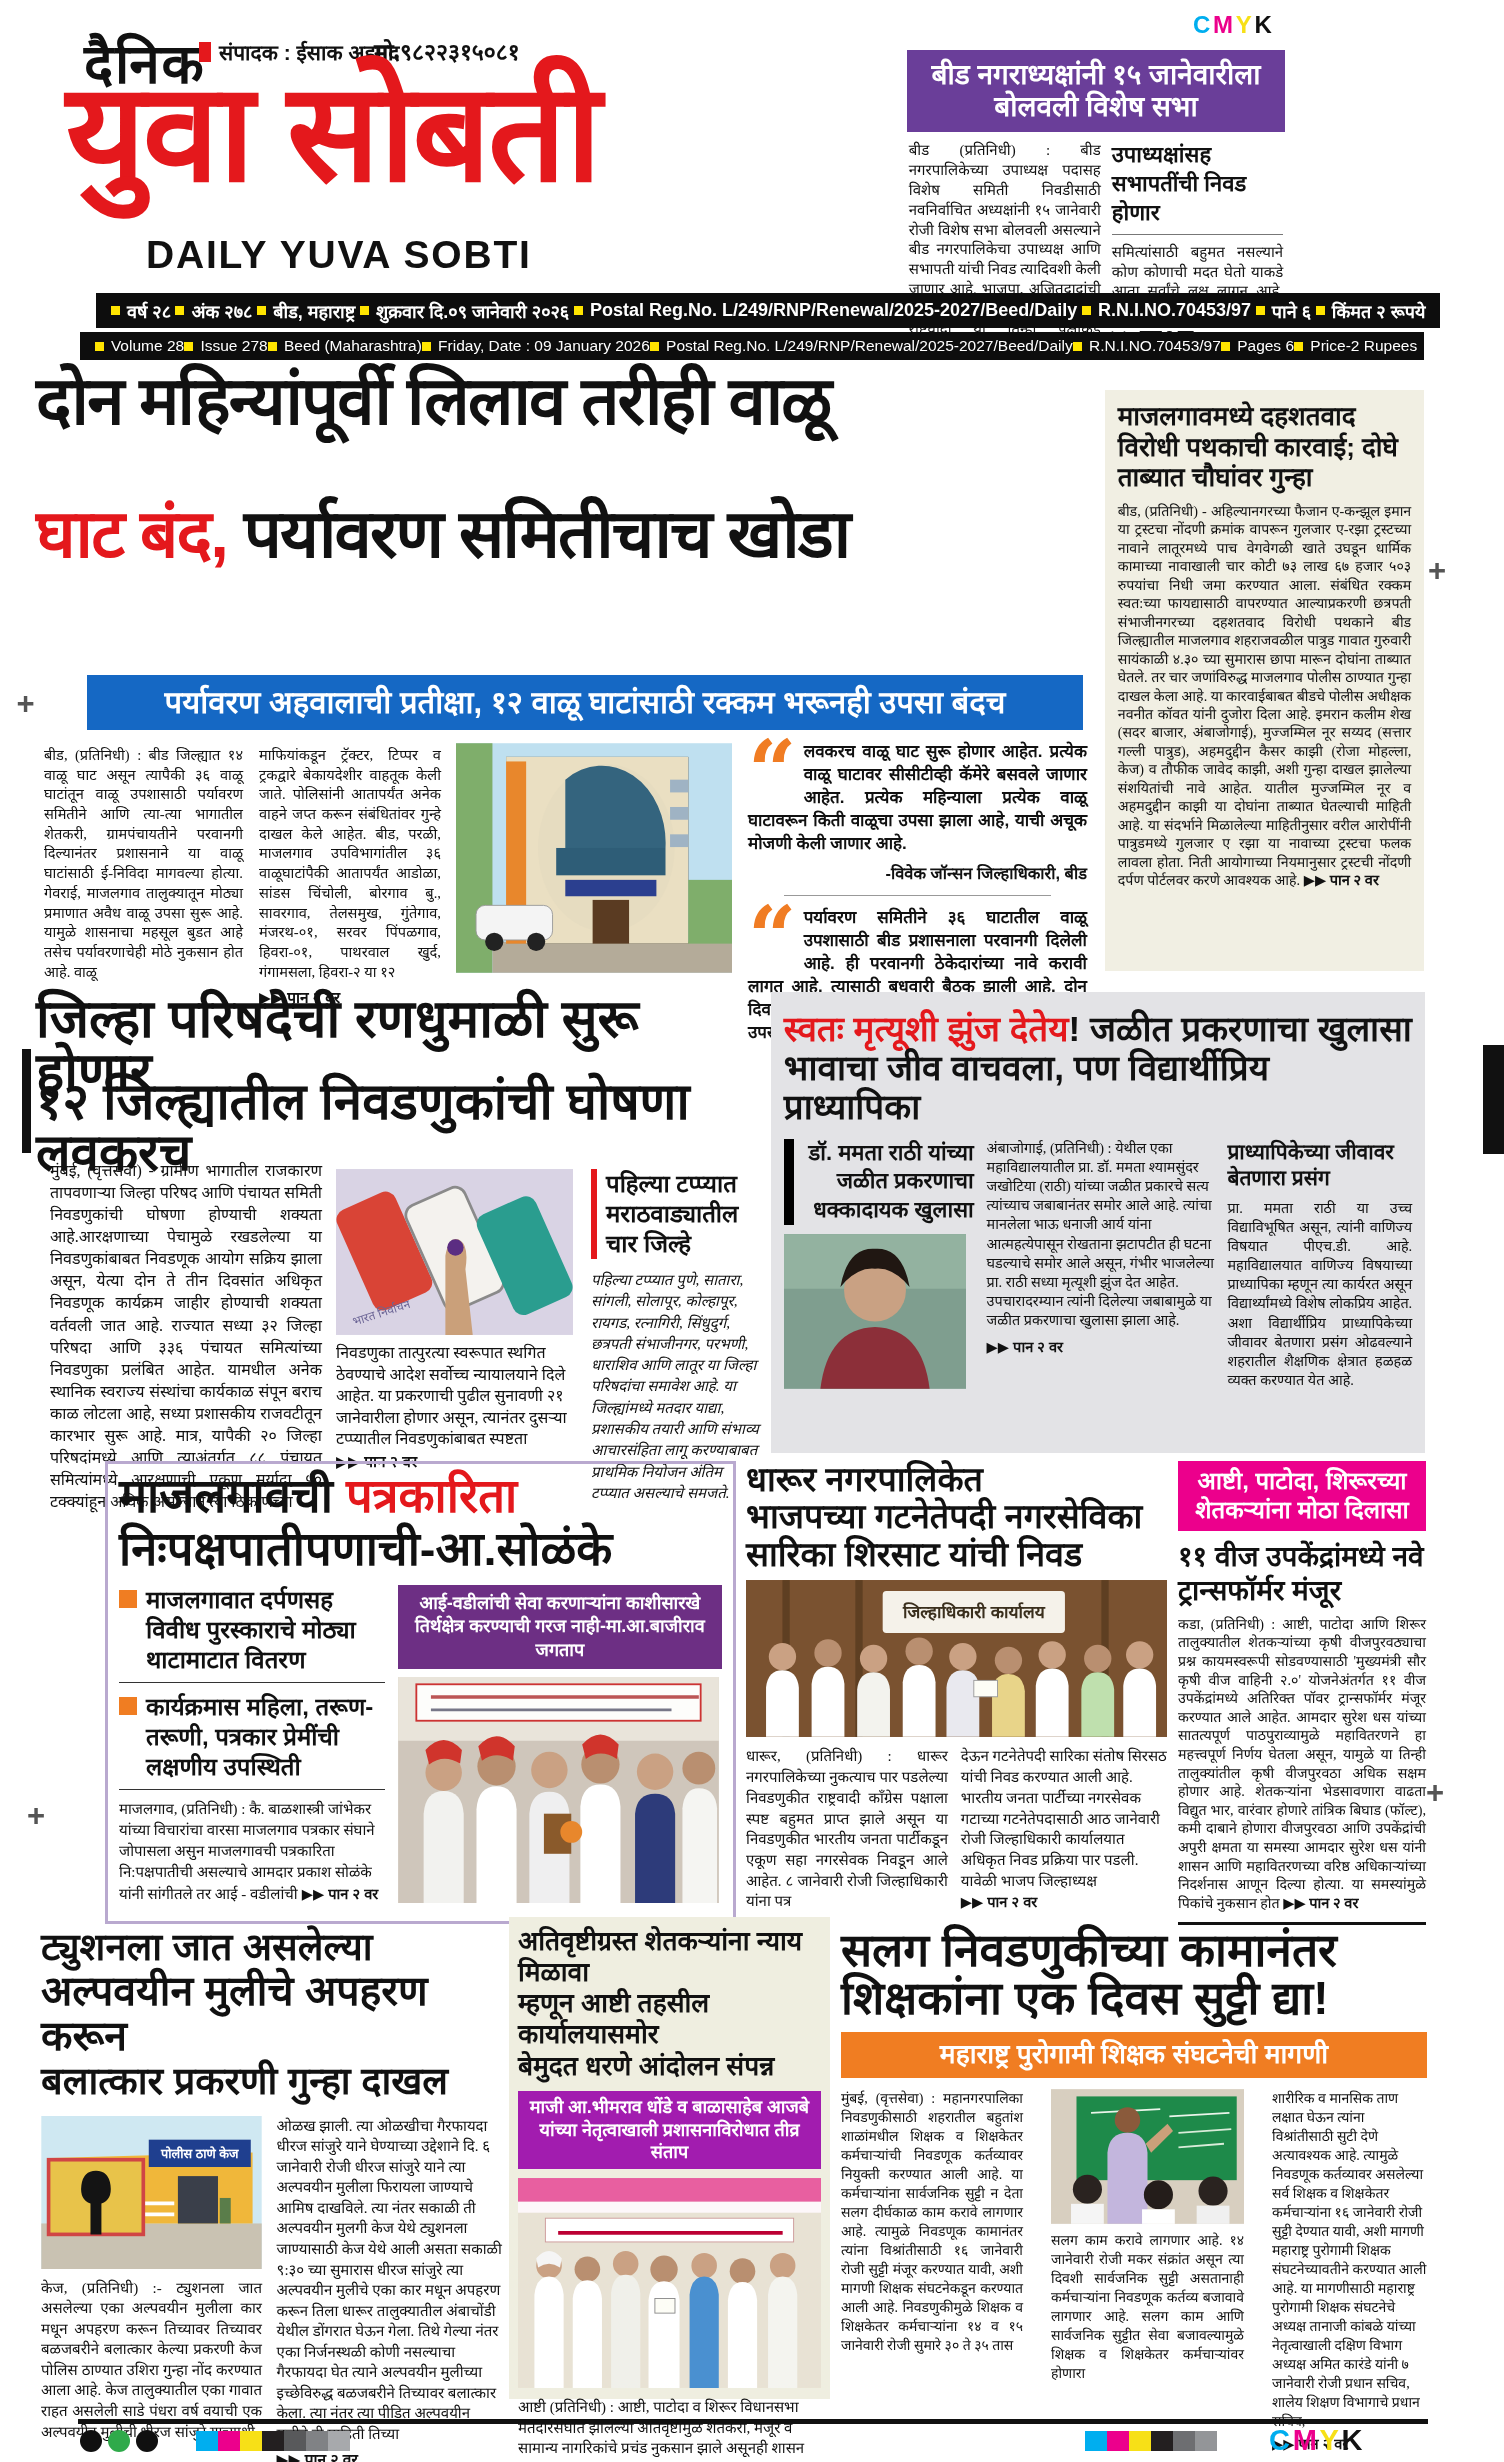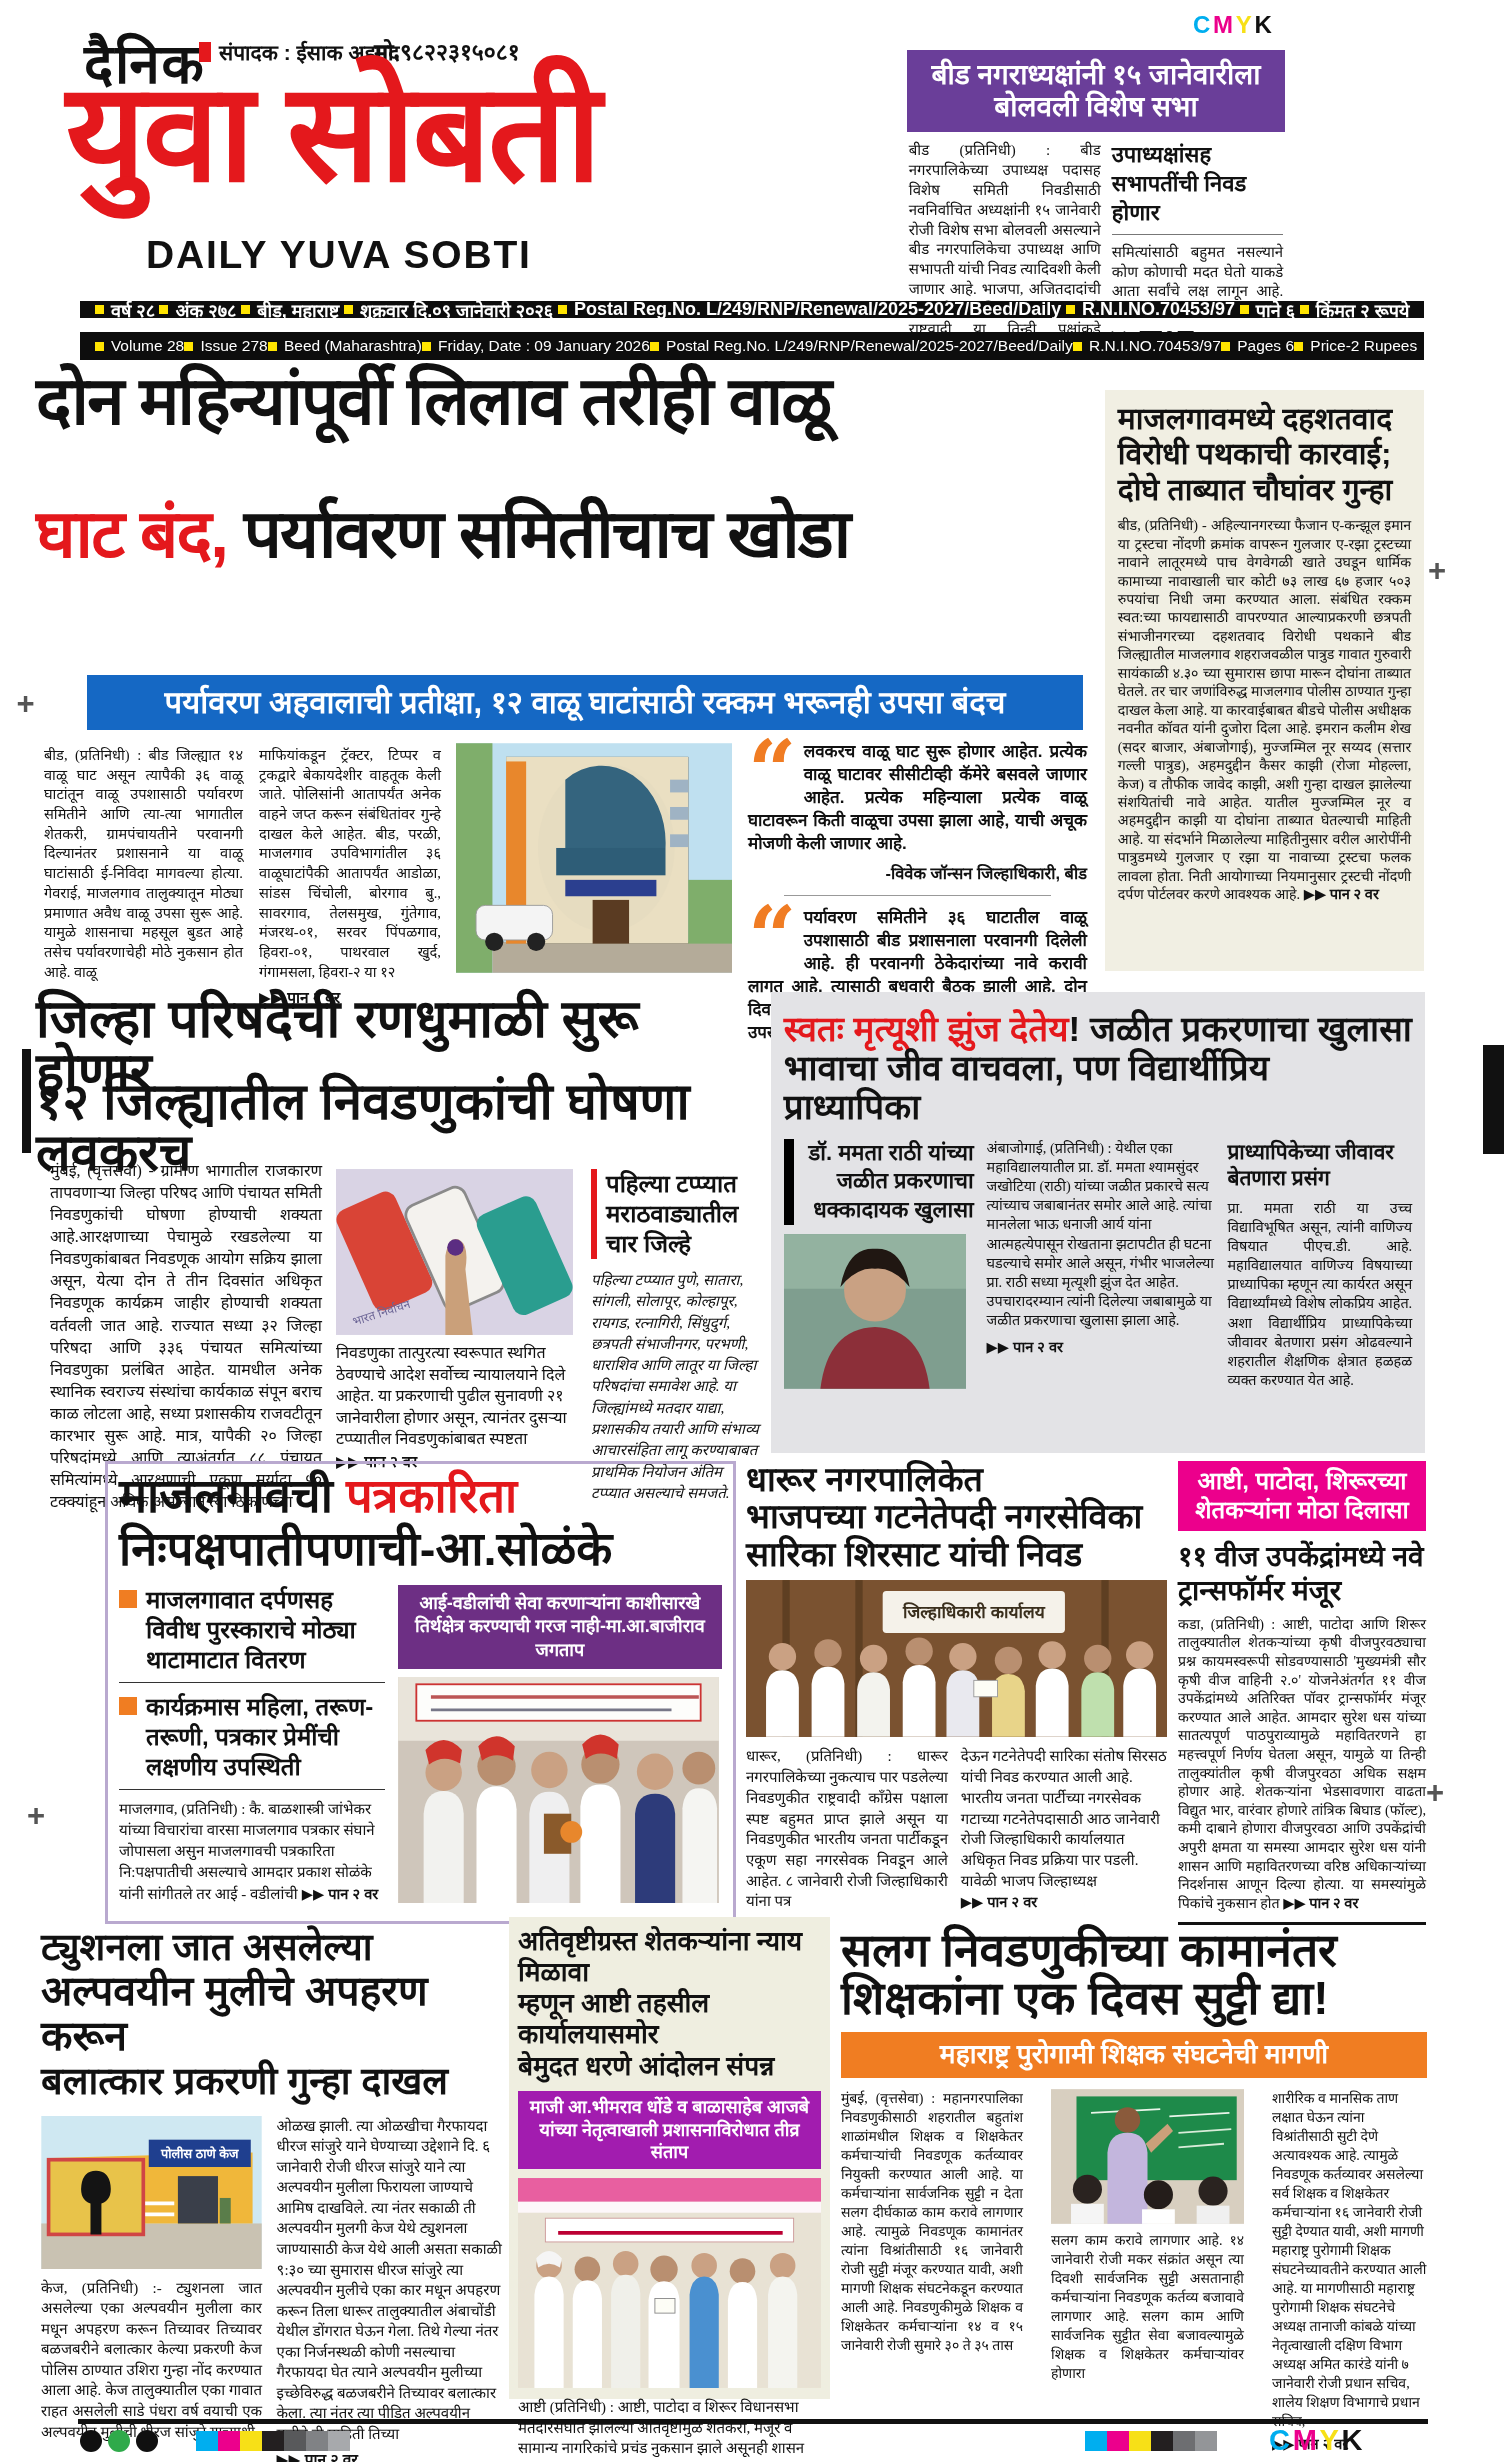--- a/index.html
+++ b/index.html
@@ -65,21 +65,21 @@
     <div style="display:flex;gap:11px;padding:9px 1.8px 0 1.8px;">
       <div class="ser j" style="flex:1.12;font-size:15px;line-height:1.32;">बीड (प्रतिनिधी) : बीड नगरपालिकेच्या उपाध्यक्ष पदासह विशेष समिती निवडीसाठी नवनिर्वाचित अध्यक्षांनी १५ जानेवारी रोजी विशेष सभा बोलवली असल्याने बीड नगरपालिकेचा उपाध्यक्ष आणि सभापती यांची निवड त्यादिवशी केली जाणार आहे. भाजपा, अजितदादांची राष्ट्रवादी आणि शरद पवारांची राष्ट्रवादी या तिन्ही पक्षांकडे उपाध्यक्षासह विषय</div>
       <div style="flex:1;">
         <div class="b c" style="font-size:22px;line-height:1.3;border-bottom:1.8px solid #777;padding-bottom:7.3px;">उपाध्यक्षांसह सभापतींची निवड होणार</div>
         <div class="ser j" style="font-size:15px;line-height:1.32;margin-top:7.3px;">समित्यांसाठी बहुमत नसल्याने कोण कोणाची मदत घेतो याकडे आता सर्वांचे लक्ष लागून आहे. बीड नगरपालिकेमध्ये</div>
         <div class="pg2 c" style="font-size:15.5px;margin-top:1.8px;">▶▶ पान २ वर</div>
       </div>
     </div>
   </div>
 
-  <div class="a ibar b" style="left:80px;top:293px;width:1344px;height:17px;font-size:18px;margin-top:8px;">
+  <div class="a ibar b" style="left:96px;top:293px;width:1344px;height:35px;font-size:18px;">
     <span class="ibi">
         <i class="ysq"></i>
         <em style="font-style:normal">वर्ष २८</em>
       </span>
     <span class="ibi">
         <i class="ysq"></i>
         <em style="font-style:normal">अंक २७८</em>
       </span>
     <span class="ibi">
         <i class="ysq"></i>
@@ -180,21 +180,21 @@
     </div>
     <div class="qdiv"></div>
     <div>
       <span class="qmark">“</span>
       <div class="qtext j" style="line-height:1.35;">पर्यावरण समितीने ३६ घाटातील वाळू उपशासाठी बीड प्रशासनाला परवानगी दिलेली आहे. ही परवानगी ठेकेदारांच्या नावे करावी लागत आहे. त्यासाठी बुधवारी बैठक झाली आहे. दोन दिवसात पुन्हा एकदा बैठक होईल त्यानंतर वाळू उपसाशासाठी परवानगी देणा</div>
       <div class="qby">-नरेंद्र कुलकर्णी, गौण खनिज अधिकारी</div>
     </div>
   </div>
 
   <div class="a creambox" style="left:1105px;top:390px;width:319px;height:581px;padding:11px 12.8px;box-sizing:border-box;">
-    <div class="b c" style="font-size:30px;line-height:1.18;">माजलगावमध्ये दहशतवाद विरोधी पथकाची कारवाई; दोघे ताब्यात चौघांवर गुन्हा</div>
+    <div class="b c" style="font-size:26px;line-height:1.18;">माजलगावमध्ये दहशतवाद विरोधी पथकाची कारवाई; दोघे ताब्यात चौघांवर गुन्हा</div>
     <div class="ser j" style="font-size:14.2px;line-height:1.3;margin-top:9px;">
       <span>बीड, (प्रतिनिधी) - अहिल्यानगरच्या फैजान ए-कन्झूल इमान या ट्रस्टचा नोंदणी क्रमांक वापरून गुलजार ए-रझा ट्रस्टच्या नावाने लातूरमध्ये पाच वेगवेगळी खाते उघडून धार्मिक कामाच्या नावाखाली चार कोटी ७३ लाख ६७ हजार ५०३ रुपयांचा निधी जमा करण्यात आला. संबंधित रक्कम स्वत:च्या फायद्यासाठी वापरण्यात आल्याप्रकरणी छत्रपती संभाजीनगरच्या दहशतवाद विरोधी पथकाने बीड जिल्ह्यातील माजलगाव शहराजवळील पात्रुड गावात गुरुवारी सायंकाळी ४.३० च्या सुमारास छापा मारून दोघांना ताब्यात घेतले. तर चार जणांविरुद्ध माजलगाव पोलीस ठाण्यात गुन्हा दाखल केला आहे. या कारवाईबाबत बीडचे पोलीस अधीक्षक नवनीत कॉवत यांनी दुजोरा दिला आहे. इमरान कलीम शेख (सदर बाजार, अंबाजोगाई), मुज्जम्मिल नूर सय्यद (सत्तार गल्ली पात्रुड), अहमदुद्दीन कैसर काझी (रोजा मोहल्ला, केज) व तौफीक जावेद काझी, अशी गुन्हा दाखल झालेल्या संशयितांची नावे आहेत. यातील मुज्जम्मिल नूर व अहमदुद्दीन काझी या दोघांना ताब्यात घेतल्याची माहिती आहे. या संदर्भाने मिळालेल्या माहितीनुसार वरील आरोपींनी पात्रुडमध्ये गुलजार ए रझा या नावाच्या ट्रस्टचा फलक लावला होता. निती आयोगाच्या नियमानुसार ट्रस्टची नोंदणी दर्पण पोर्टलवर करणे आवश्यक आहे.</span> <span class="pg2" style="font-size:14.6px;">▶▶ पान २ वर</span>
     </div>
   </div>
 
   <div class="a b c" style="left:36px;top:992px;width:730px;font-size:53px;line-height:1.0;">जिल्हा परिषदेची रणधुमाळी सुरू होणार</div>
   <div class="a b c" style="left:36px;top:1076px;width:730px;font-size:51px;line-height:1.0;">१२ जिल्ह्यातील निवडणुकांची घोषणा लवकरच</div>
   <div class="a ser j" style="left:50px;top:1160px;width:272px;font-size:16px;line-height:1.38;">मुंबई, (वृत्तसेवा) - ग्रामीण भागातील राजकारण तापवणाऱ्या जिल्हा परिषद आणि पंचायत समिती निवडणुकांची घोषणा होण्याची शक्यता आहे.आरक्षणाच्या पेचामुळे रखडलेल्या या निवडणुकांबाबत निवडणूक आयोग सक्रिय झाला असून, येत्या दोन ते तीन दिवसांत अधिकृत निवडणूक कार्यक्रम जाहीर होण्याची शक्यता वर्तवली जात आहे. राज्यात सध्या ३२ जिल्हा परिषदा आणि ३३६ पंचायत समित्यांच्या निवडणुका प्रलंबित आहेत. यामधील अनेक स्थानिक स्वराज्य संस्थांचा कार्यकाळ संपून बराच काळ लोटला आहे, सध्या प्रशासकीय राजवटीतून कारभार सुरू आहे. मात्र, यापैकी २० जिल्हा परिषदांमध्ये आणि त्याअंतर्गत ८८ पंचायत समित्यांमध्ये आरक्षणाची एकूण मर्यादा ५० टक्क्यांहून अधिक असल्याने त्या ठिकाणच्या</div>
   <svg class="a" style="left:336px;top:1169px;" width="237" height="166" viewBox="0 0 260 182">
     <rect width="260" height="182" fill="#d9d3e4"></rect>

